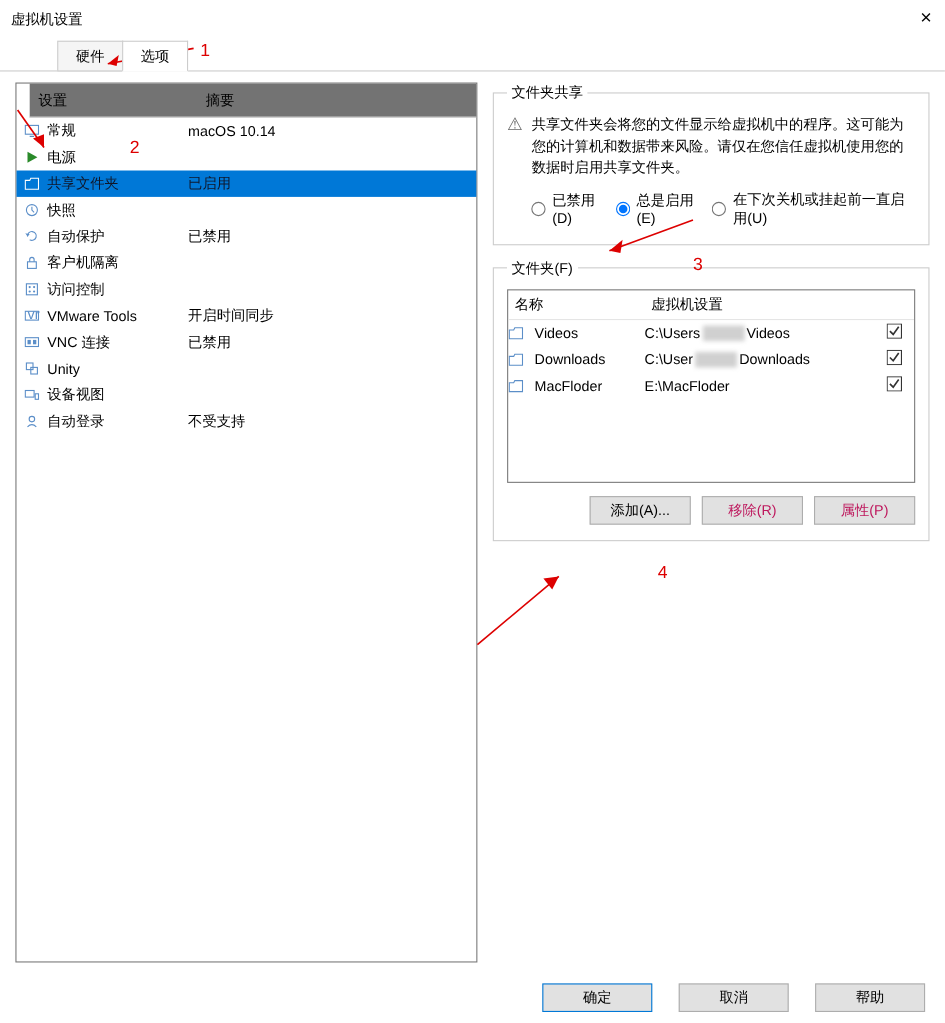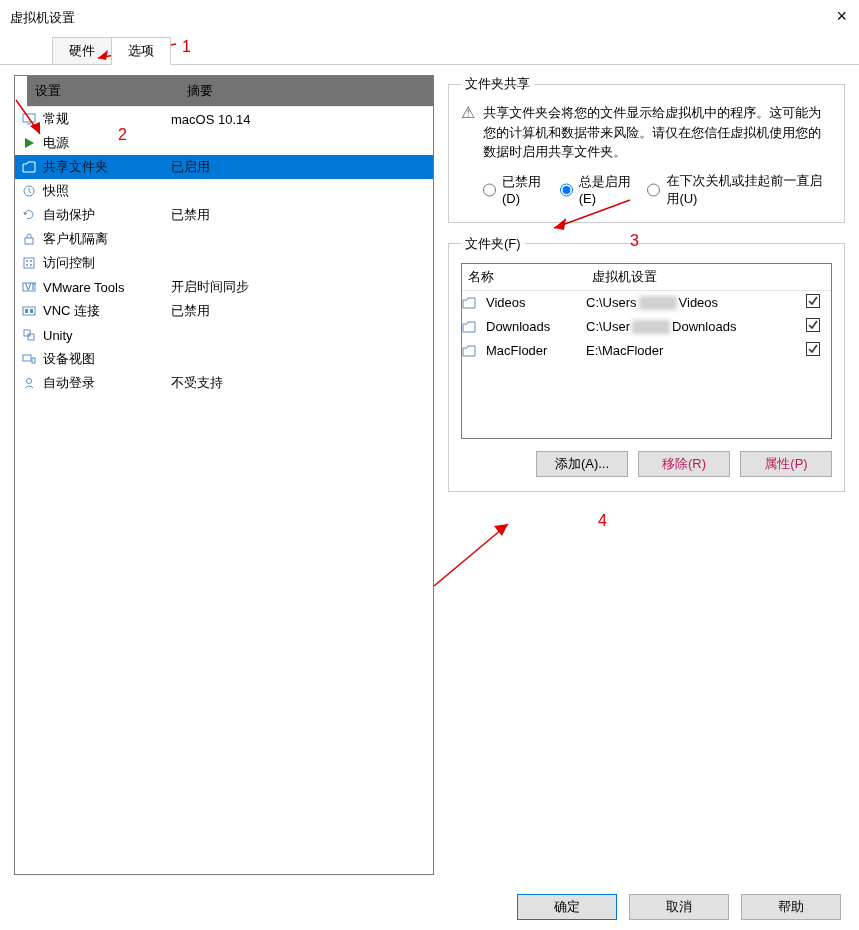--- a/index.html
+++ b/index.html
@@ -38,21 +38,21 @@
 .ft-row{display:flex;height:24px;align-items:center;}
 .ft-row .icon{width:24px;text-align:center;color:#5b8ec8;}
 .ft-row .name{width:100px;}
 .ft-row .path{flex:1;display:flex;align-items:center;}
 .ft-row .chk{width:36px;text-align:center;}
 .blur{display:inline-block;width:38px;height:14px;background:#d0d0d0;filter:blur(2px);margin:0 2px;}
 .folder-buttons{display:flex;justify-content:flex-end;gap:10px;margin-top:12px;}
 .btn{width:92px;height:26px;background:#e1e1e1;border:1px solid #adadad;display:inline-flex;align-items:center;justify-content:center;cursor:default;}
 .btn.disabled{color:#be185d;}
 .btn.primary{border:1px solid #0078d7;background:#e1e1e1;}
-.bottom-buttons{position:absolute;bottom:10px;right:18px;display:flex;gap:12px;}
+.bottom-buttons{position:absolute;bottom:10px;right:18px;display:flex;gap:24px;}
 .bottom-buttons .btn{width:100px;height:26px;}
 .annot{position:absolute;color:#d00;font-size:16px;pointer-events:none;}
 .arrow{position:absolute;pointer-events:none;}
 svg{display:block;}
 .checkbox-svg{display:inline-block;}
 </style>
 </head>
 <body>
 
 <div class="titlebar">

